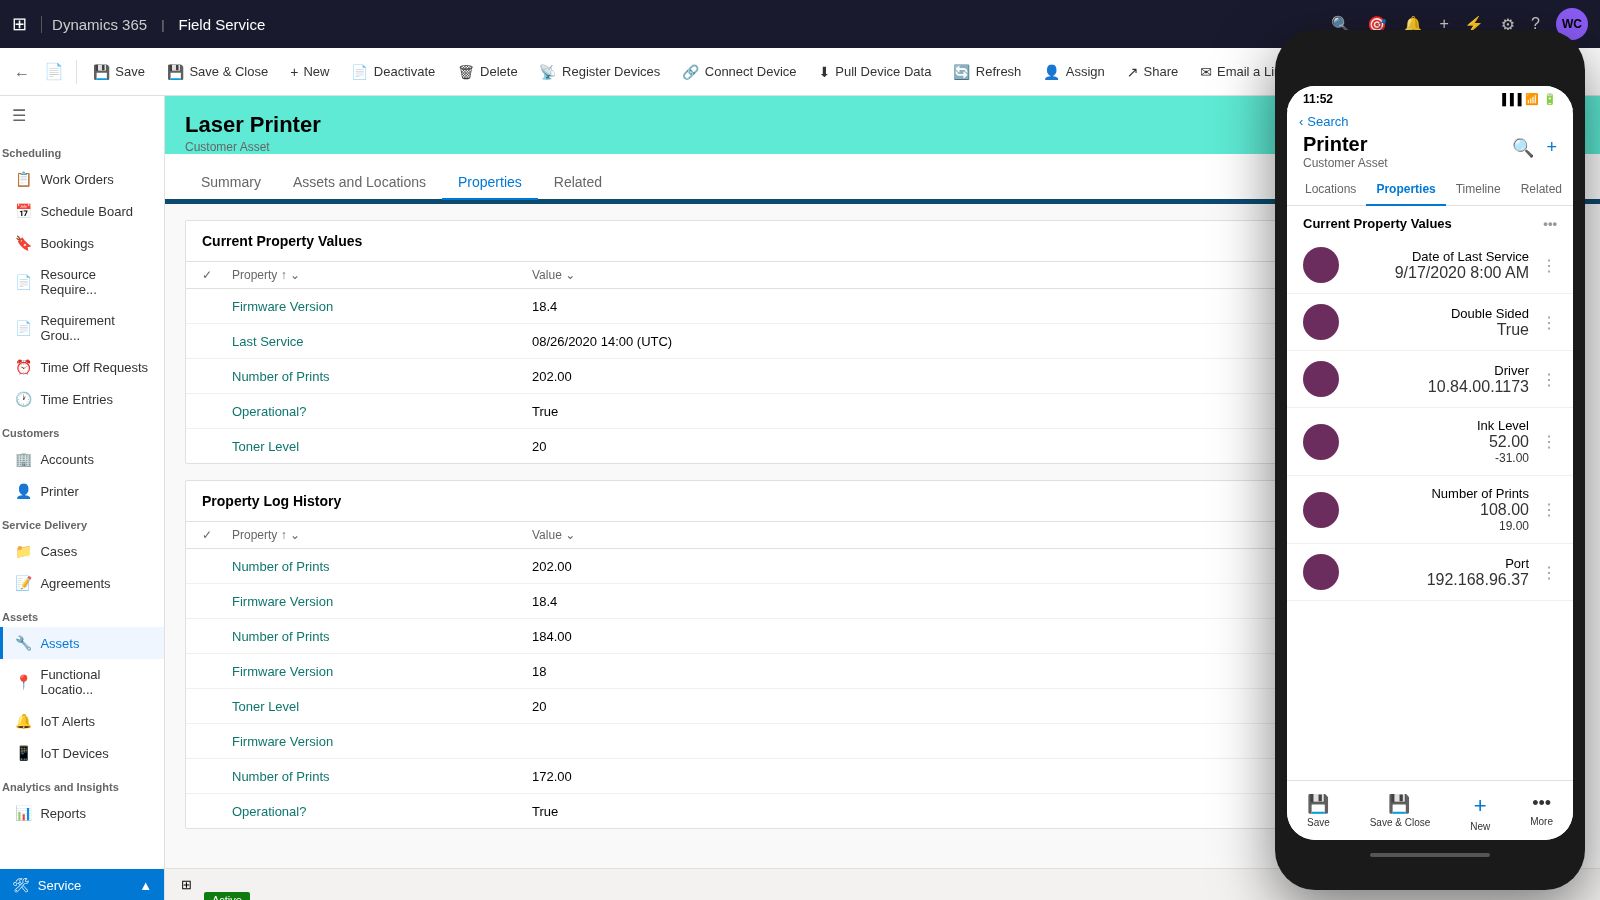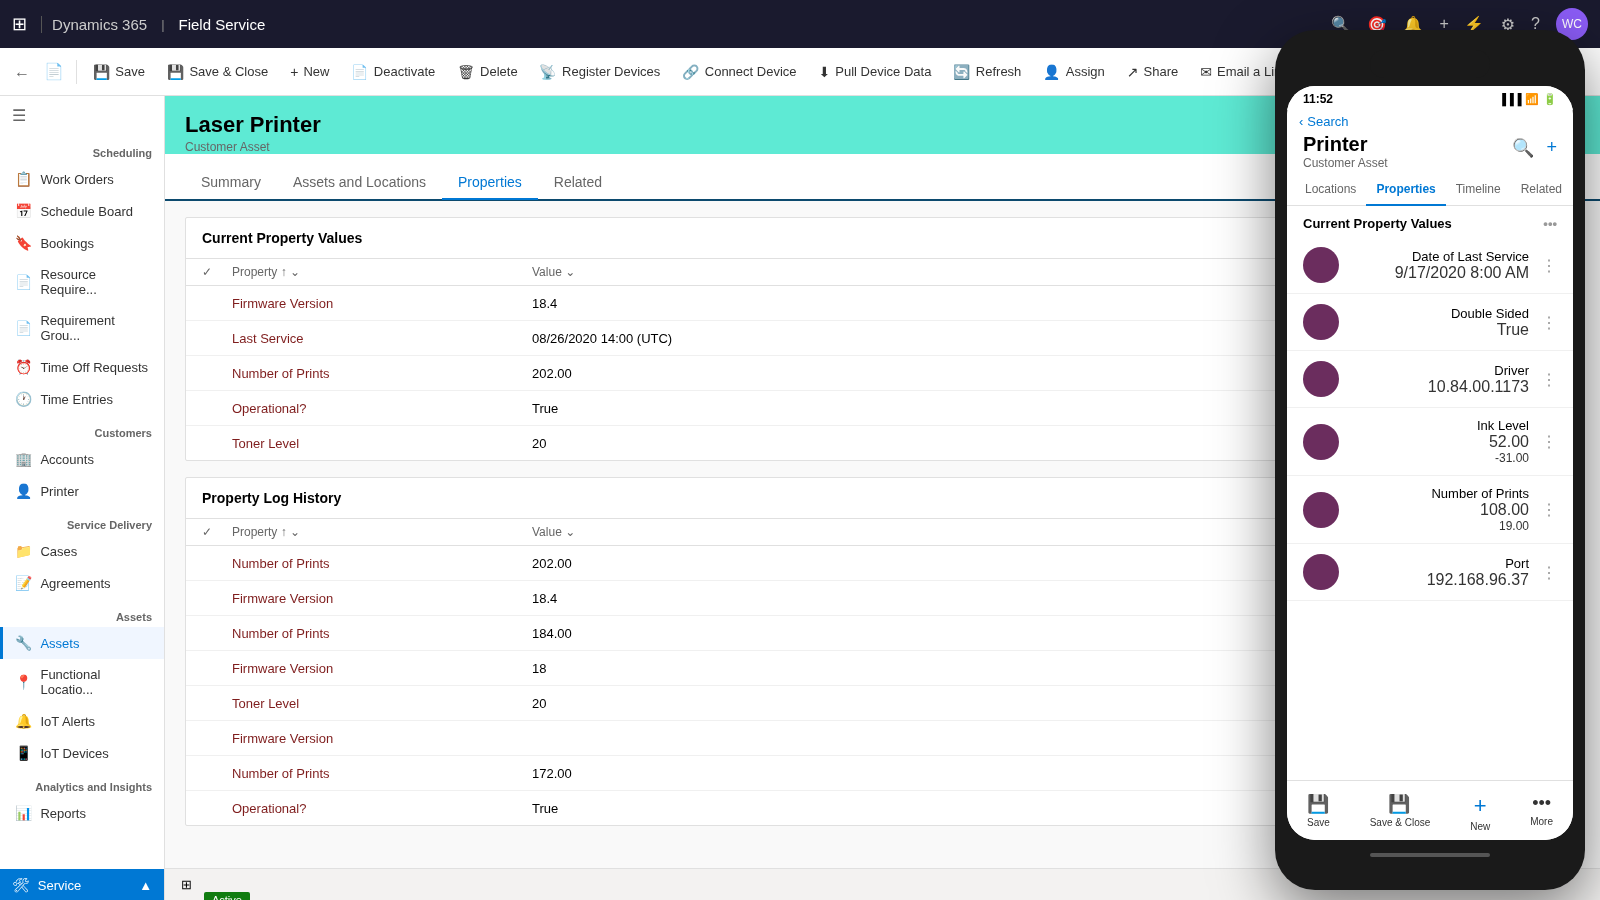--- a/index.html
+++ b/index.html
@@ -13,21 +13,21 @@
       display: flex;
       align-items: center;
       padding: 0 12px;
       gap: 10px;
       flex-shrink: 0;
     }
     .top-nav .waffle { font-size: 18px; cursor: pointer; }
     .top-nav .app-name { font-size: 15px; color: #ccc; border-left: 1px solid #555; padding-left: 10px; margin-left: 4px; }
     .top-nav .module-name { font-size: 15px; color: white; font-weight: 400; }
     .top-nav-right { margin-left: auto; display: flex; align-items: center; gap: 16px; color: #ccc; font-size: 16px; }
-    .top-nav-right .avatar { background: #8b5cf6; border-radius: 50%; width: 32px; height: 32px; display: flex; align-items: center; justify-content: center; font-size: 12px; font-weight: normal; color: #ffffff; cursor: pointer; }
+    .top-nav-right .avatar { background: #8b5cf6; border-radius: 50%; width: 32px; height: 32px; display: flex; align-items: center; justify-content: center; font-size: 12px; font-weight: bold; color: #000000; cursor: pointer; }
 
     
     .command-bar {
       background: white;
       border-bottom: 1px solid #e0e0e0;
       height: 48px;
       display: flex;
       align-items: center;
       padding: 0 8px;
       gap: 2px;
@@ -68,23 +68,22 @@
     .sidebar-hamburger {
       padding: 10px 12px;
       cursor: pointer;
       font-size: 16px;
       color: #666;
     }
     .sidebar-section-header {
       font-size: 11px;
       font-weight: 600;
       color: #666;
-      padding: 12px 12px 4px;
+      padding: 12px 2px 4px;
       text-transform: none;
-      text-align: right;
     }
     .sidebar-item {
       display: flex;
       align-items: center;
       gap: 8px;
       padding: 8px 12px;
       cursor: pointer;
       color: #333;
       font-size: 13px;
       border-left: 3px solid transparent;
@@ -111,21 +110,21 @@
     }
     .page-title { font-size: 22px; font-weight: 600; color: #000; }
     .page-subtitle { font-size: 12px; color: #666; margin-top: 2px; }
 
     
     .tabs {
       display: flex;
       gap: 0;
       padding: 12px 20px 0;
       background: white;
-      border-bottom: 2px solid #0c4a6e;
+      border-bottom: 5px solid #0c4a6e;
       flex-shrink: 0;
     }
     .tab {
       padding: 8px 16px;
       cursor: pointer;
       color: #666;
       font-size: 14px;
       border-bottom: 2px solid transparent;
       margin-bottom: -1px;
     }
@@ -170,21 +169,21 @@
     }
     .table-header-cell { display: flex; align-items: center; gap: 4px; cursor: pointer; }
     .table-row {
       display: grid;
       grid-template-columns: 30px 300px 1fr 120px 60px;
       padding: 8px 16px;
       border-bottom: 1px solid #f0f0f0;
       align-items: center;
     }
     .table-row:last-child { border-bottom: none; }
-    .prop-link { color: #7f1d1d; cursor: pointer; text-decoration: none; }
+    .prop-link { color: #0f766e; cursor: pointer; text-decoration: none; }
     .row-actions { color: #999; font-size: 16px; cursor: pointer; text-align: right; }
 
     
     .status-bar {
       background: #f3f2f1;
       border-top: 1px solid #e0e0e0;
       height: 32px;
       display: flex;
       align-items: center;
       padding: 0 16px;

